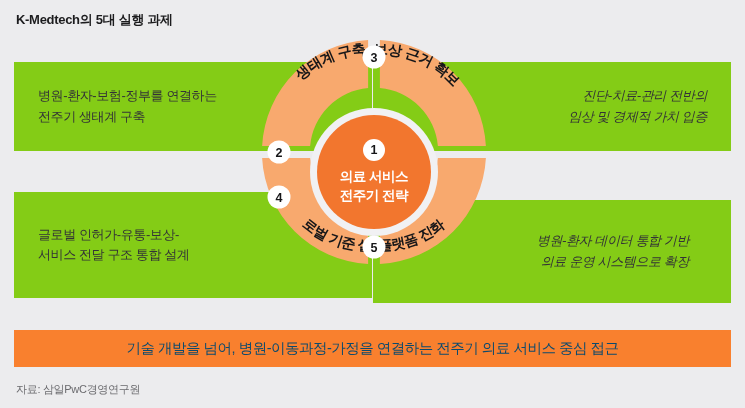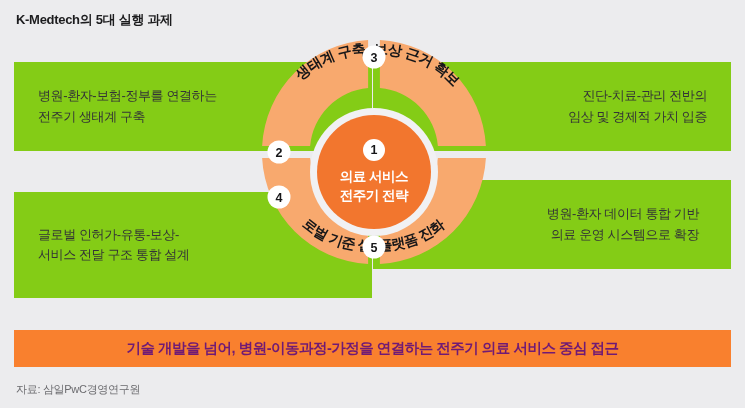--- a/index.html
+++ b/index.html
@@ -23,22 +23,22 @@
     display:flex;align-items:center;
     box-sizing:border-box;
   }
   .card-text{
     font-size:13px;line-height:1.55;color:#333336;
     letter-spacing:-0.4px;white-space:pre-line;
   }
   .card-tl{left:14px;top:62px;width:358px;height:89px;padding-left:24px;justify-content:flex-start;}
   .card-tr{left:373px;top:62px;width:358px;height:89px;padding-right:24px;justify-content:flex-end;}
   .card-bl{left:14px;top:192px;width:358px;height:106px;padding-left:24px;justify-content:flex-start;}
-  .card-br{left:373px;top:180px;width:358px;height:89px;padding-right:32px;justify-content:flex-end;}
-  .card-tr .card-text,.card-br .card-text{text-align:right;}
+  .card-br{left:373px;top:200px;width:358px;height:103px;padding-right:42px;justify-content:flex-end;}
+  .card-tr .card-text,.card-br .card-text{text-align:right;font-style:italic;}
 
   
   #donut{position:absolute;left:252px;top:30px;width:244px;height:262px;}
   #donut svg{display:block;overflow:visible;}
 
   .seg-label{
     font-size:14.2px;font-weight:bold;fill:#161618;
     letter-spacing:-0.5px;
   }
   .num-txt{font-size:12.5px;font-weight:bold;fill:#161618;}
@@ -59,21 +59,21 @@
     font-size:13.5px;font-weight:bold;color:#FFFFFF;text-align:center;
     line-height:1.35;letter-spacing:-0.5px;white-space:pre-line;
   }
 
   
   .banner{
     position:absolute;left:14px;top:330px;width:717px;height:37px;
     background:#F9802E;display:flex;align-items:center;justify-content:center;
   }
   .banner-text{
-    font-size:14.5px;font-weight:bold;color:#701a75;
+    font-size:14.5px;font-weight:normal;color:#0c4a6e;
     letter-spacing:-0.5px;white-space:nowrap;
   }
 
   .source{
     position:absolute;left:16px;top:382px;
     font-size:11px;color:#6A6A6E;letter-spacing:-0.3px;white-space:nowrap;
   }
 </style>
 </head>
 <body>

